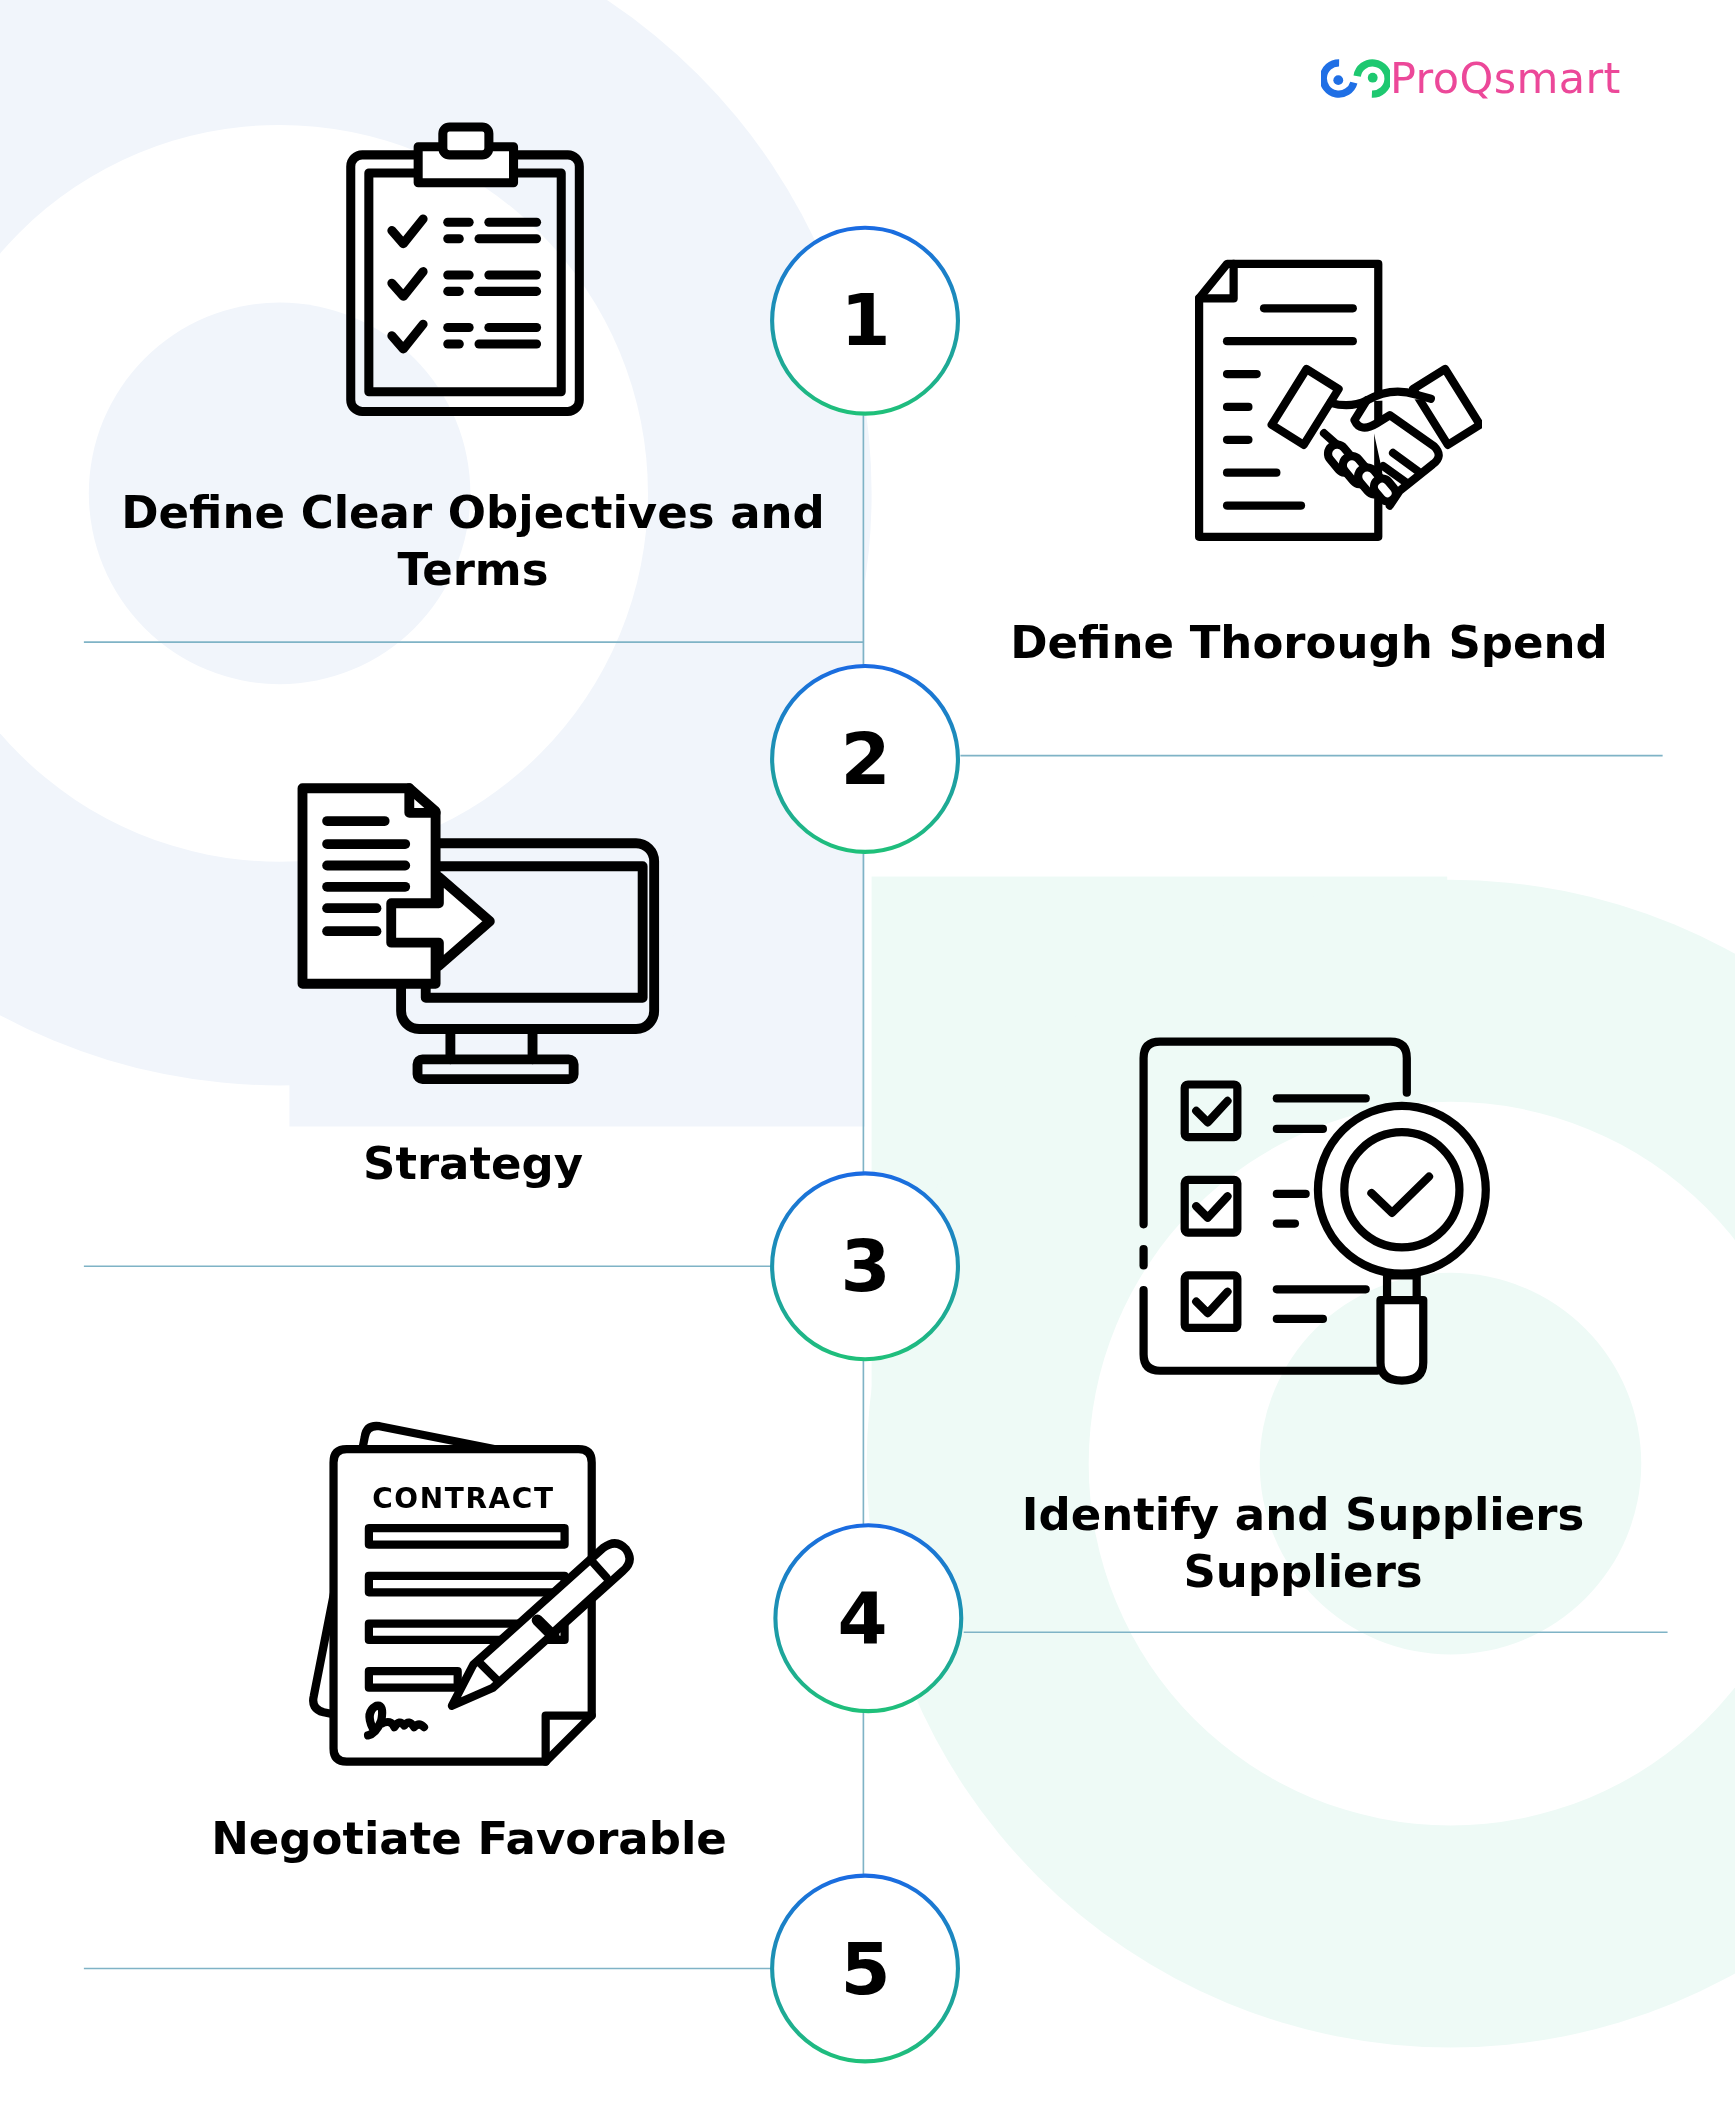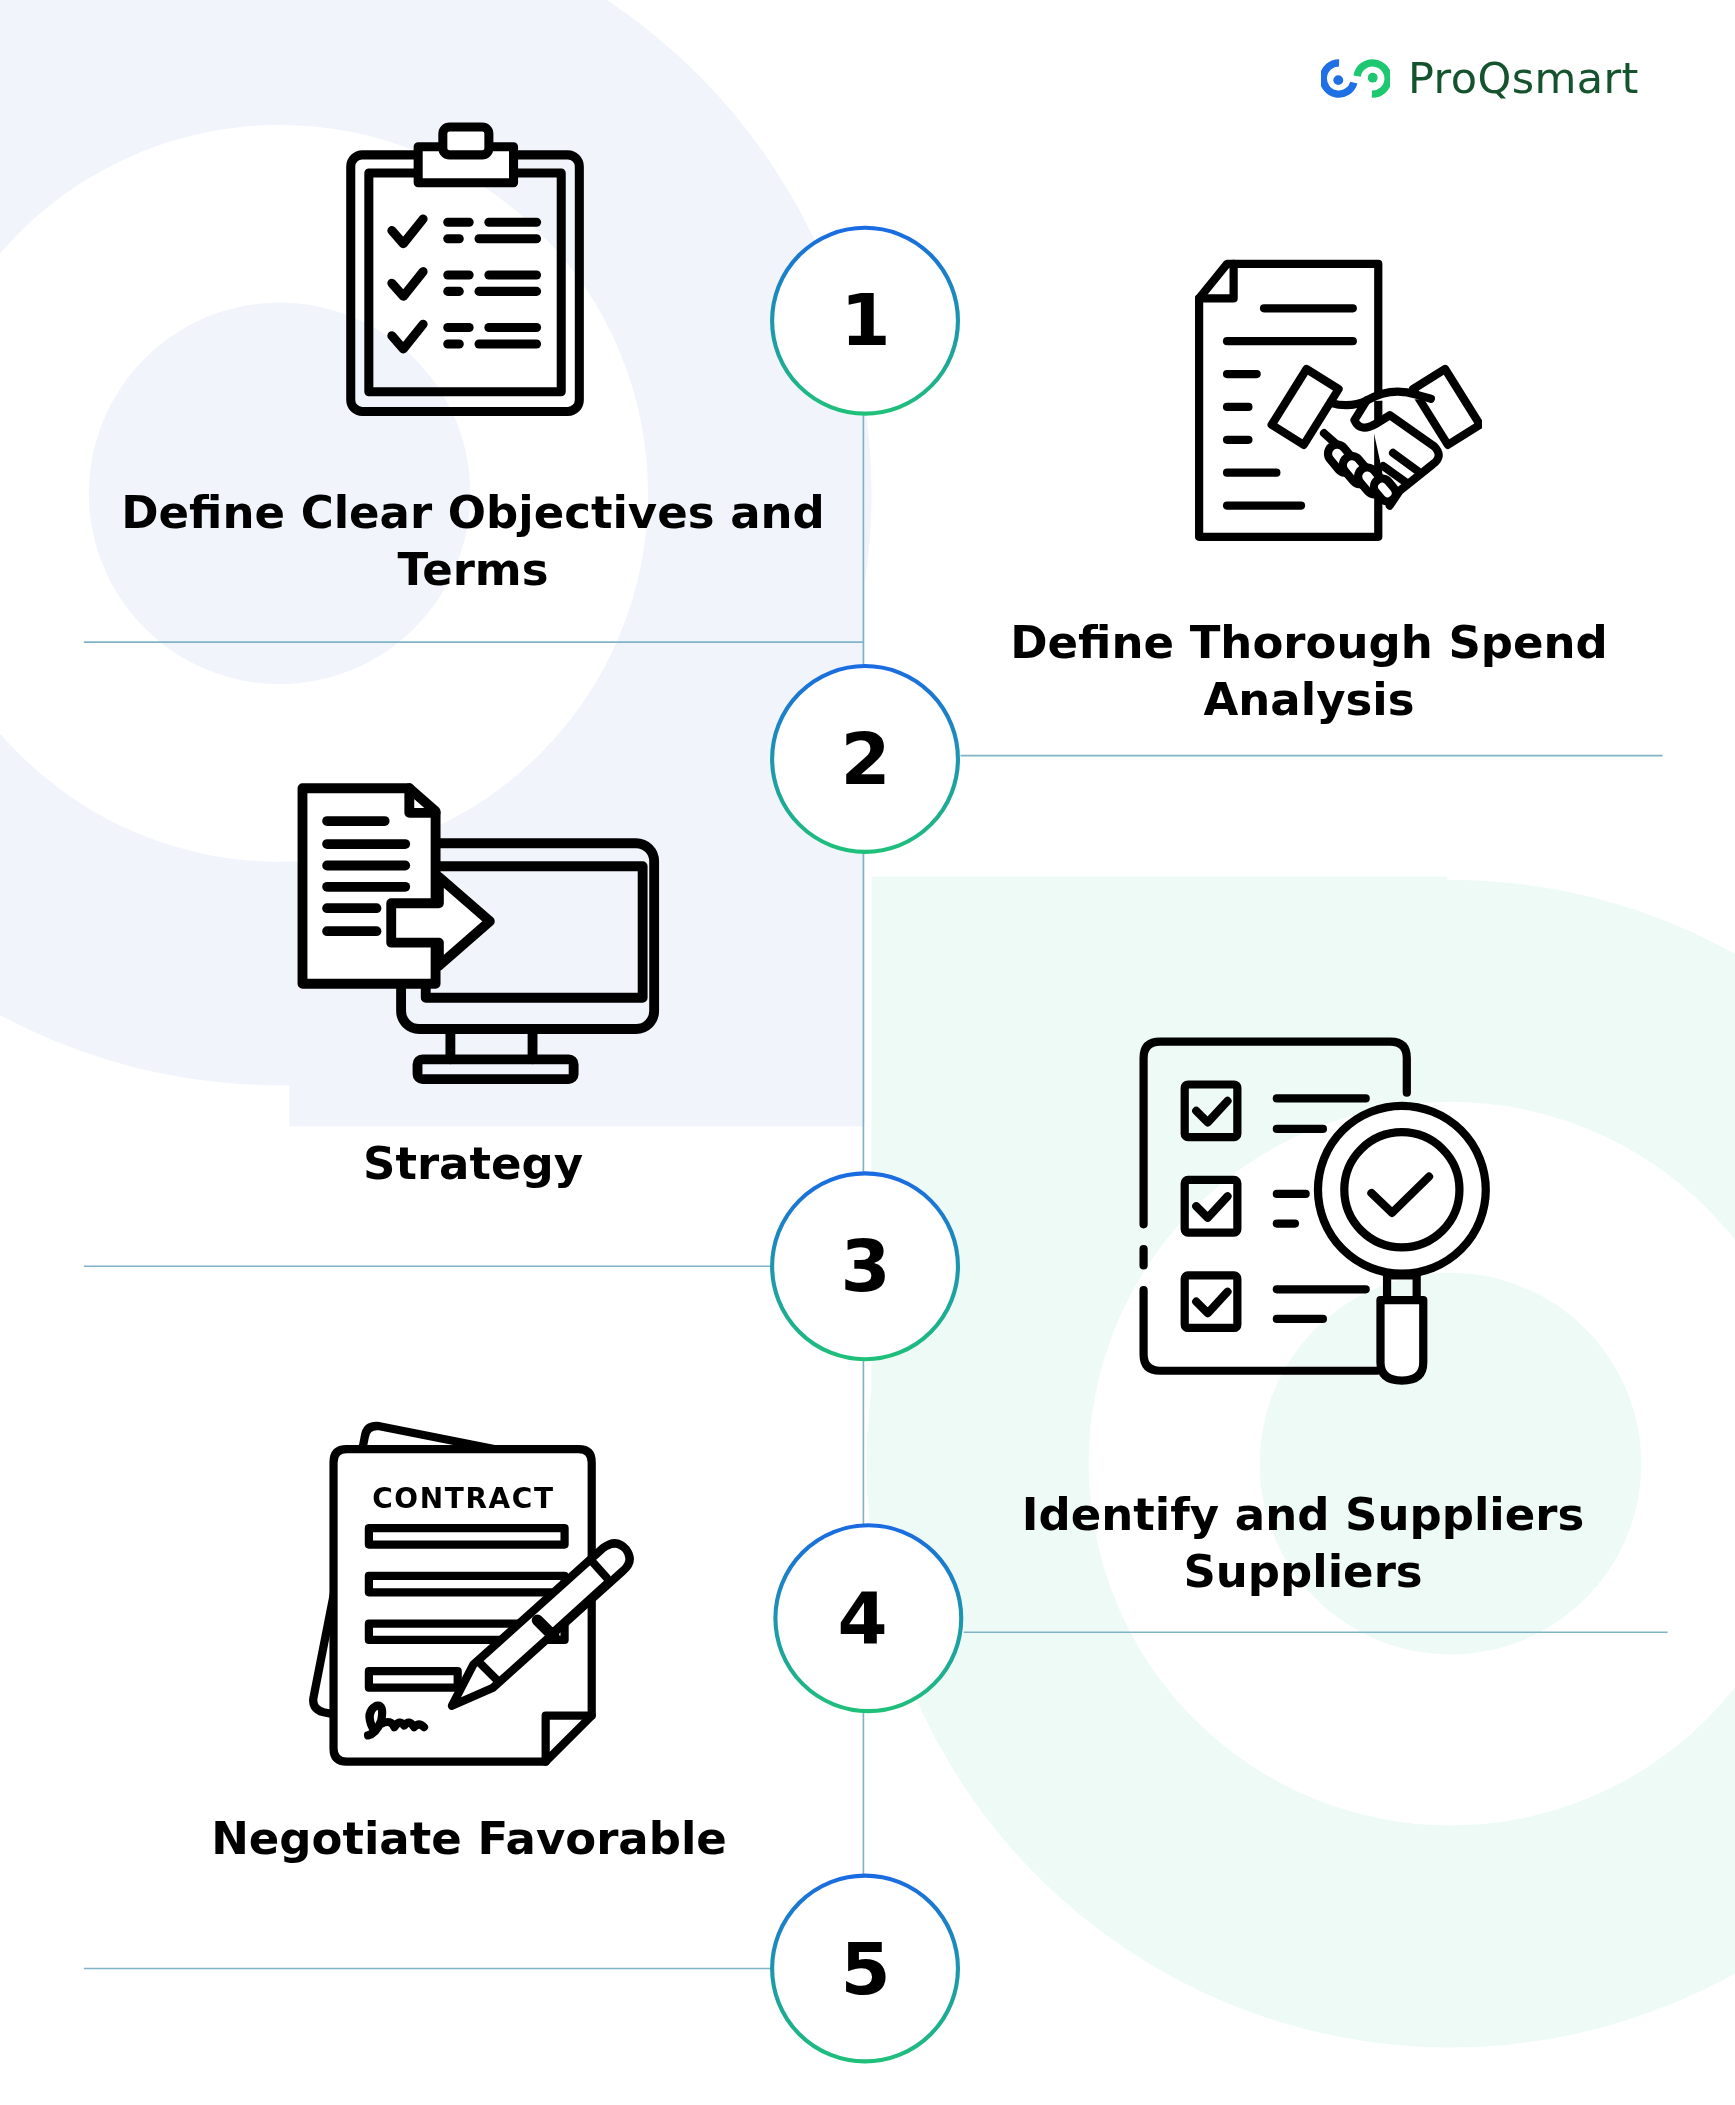--- a/index.html
+++ b/index.html
@@ -1,19 +1,19 @@
 <!DOCTYPE html>
 <html style="font-size:13px"><head>
 <meta charset="utf-8">
 <style>
   html, body { margin:0; padding:0; }
   body { width:1735px; height:2105px; position:relative; overflow:hidden; background:#ffffff; font-family:"Liberation Sans", sans-serif; }
   #bg { position:absolute; left:0; top:0; width:1735px; height:2105px; }
   .logo { position:absolute; left:1321px; top:54px; height:49px; display:flex; align-items:center; }
-  .logo-text { font-family:"DejaVu Sans", sans-serif; font-size:43px; color:#14532d; margin-left:18px; letter-spacing:0.4px; line-height:49px; }
+  .logo-text { font-family:"DejaVu Sans", sans-serif; font-size:43px; color:#ec4899; letter-spacing:0.4px; line-height:49px; }
   .step-title { position:absolute; width:740px; text-align:center; font-family:"DejaVu Sans", sans-serif; font-weight:bold; font-size:45px; line-height:57px; color:#000000; }
   .num { position:absolute; width:191px; height:191px; text-align:center; line-height:191px; font-family:"DejaVu Sans", sans-serif; font-weight:bold; font-size:72px; color:#000; }
   .icon { position:absolute; }
   svg text { font-family:"DejaVu Sans", sans-serif; }
 </style>
 </head>
 <body>
 
 <svg id="bg" viewBox="0 0 2110 2560" xmlns="http://www.w3.org/2000/svg">
   <defs>
@@ -67,21 +67,20 @@
 <div class="num" style="left:770px; top:1171px;">3</div>
 <div class="num" style="left:767px; top:1523px;">4</div>
 <div class="num" style="left:770px; top:1874px;">5</div>
 
 <div class="step-title" style="left:103px; top:484px;">
   <div>Define Clear Objectives and</div>
   <div>Terms</div>
 </div>
 <div class="step-title" style="left:939px; top:614px;">
   <div>Define Thorough Spend</div>
-  <div>Analysis</div>
 </div>
 <div class="step-title" style="left:103px; top:1135px;">
   <div>Strategy</div>
 </div>
 <div class="step-title" style="left:933px; top:1486px;">
   <div>Identify and Suppliers</div>
   <div>Suppliers</div>
 </div>
 <div class="step-title" style="left:99px; top:1810px;">
   <div>Negotiate Favorable</div>

